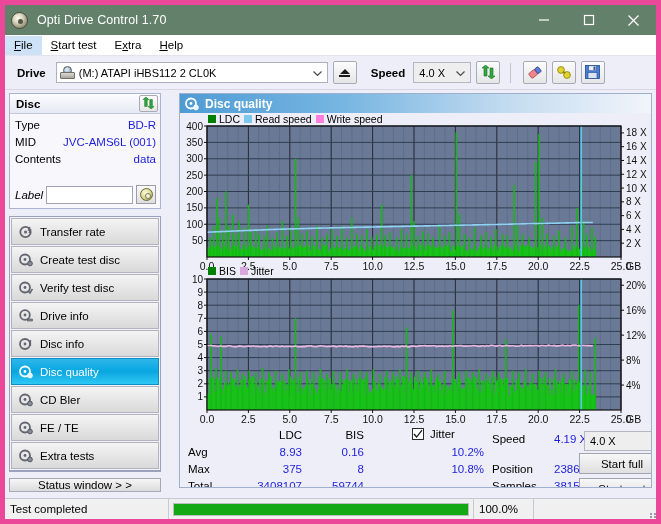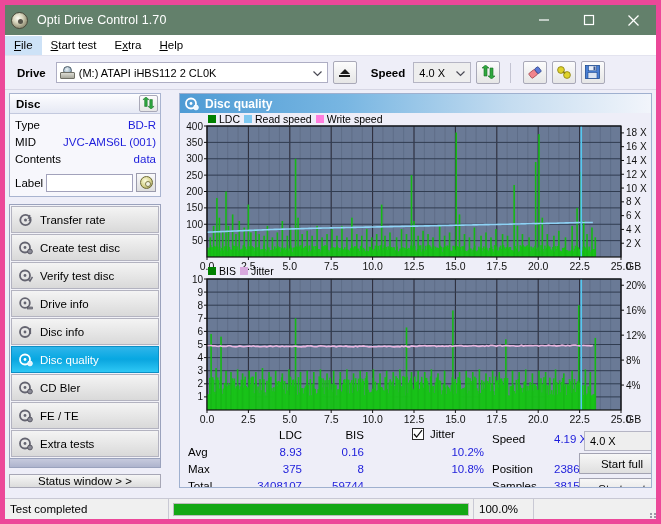--- a/index.html
+++ b/index.html
@@ -199,21 +199,22 @@
   .drow {
     display: flex; justify-content: space-between;
     font-size: 11.5px;
     line-height: 16px;
     margin-bottom: 1px;
   }
   .drow .k { color: #000; }
   .drow .v { color: #1d1ddb; }
   .label-row {
     display: flex; align-items: center; gap: 3px;
-    margin-top: 6px;
+    margin-top: 18px;
+    font-style: italic;
   }
   .label-row .k { font-size: 11.5px; }
   .label-input {
     flex: 1; height: 18px;
     background: #fff;
     border: 1px solid #a2a2bb;
   }
   .label-disc-btn {
     width: 20px; height: 19px;
     background: linear-gradient(#fafafa, #dedede);

